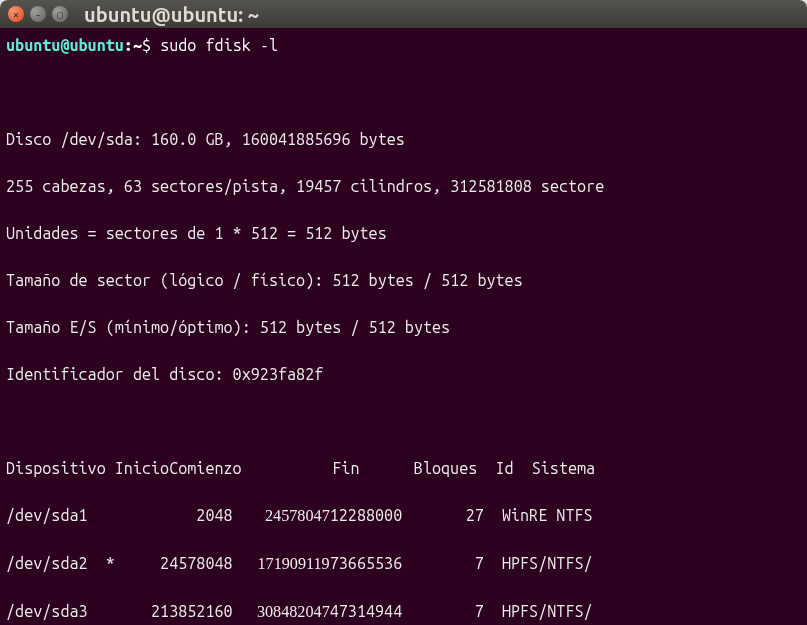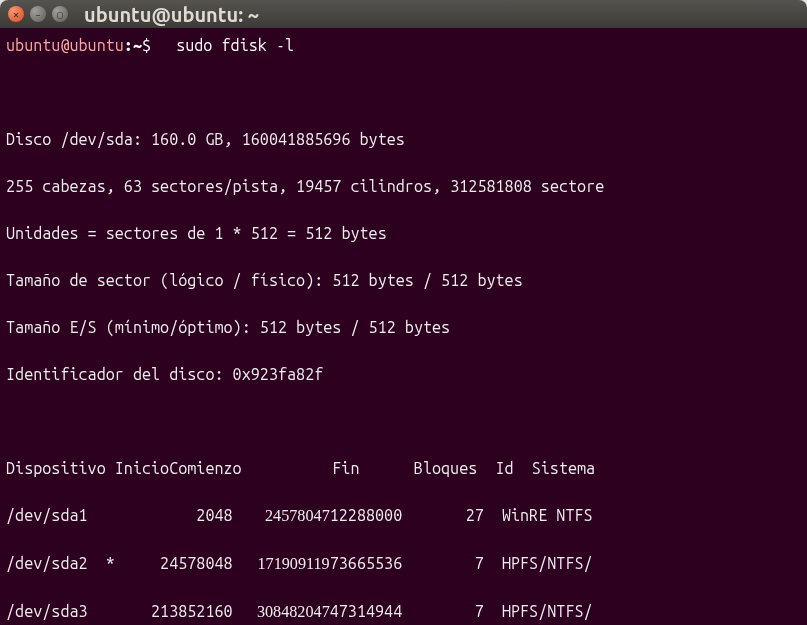--- a/index.html
+++ b/index.html
@@ -53,25 +53,25 @@
   .terminal {
     background: #2c001e;
     color: #ffffff;
     padding: 6px 6px 40px 6px;
     font-size: 16.2px;
     line-height: 1.45;
     min-height: 560px;
     white-space: pre;
     overflow: hidden;
   }
-  .prompt-user { color: #fca5a5; font-weight: normal; }
+  .prompt-user { color: #5eead4; font-weight: bold; }
   .prompt-colon { color: #ffffff; font-weight: bold;}
   .prompt-path { color: #ffffff; font-weight: bold;}
   .prompt-dollar { color: #ffffff; }
-  .cmd { color: #ffffff; margin-left: 16px; }
+  .cmd { color: #ffffff; }
   .output { color: #eeeeee; }
   .row { display: block; }
   .col-dev    { display:inline-block; width: 11ch; }
   .col-boot   { display:inline-block; width: 3ch; text-align:left; }
   .col-start  { display:inline-block; width: 11ch; text-align:right; }
   .col-end    { display:inline-block; width: 12ch; text-align:right;font-family:Liberation Serif, serif; }
   .col-blocks { display:inline-block; width: 12ch; }
   .col-id     { display:inline-block; width: 5ch; text-align:right; }
   .col-sys    { display:inline-block; padding-left: 2ch; }
   .hdr-dev    { display:inline-block; width: 12ch; }

